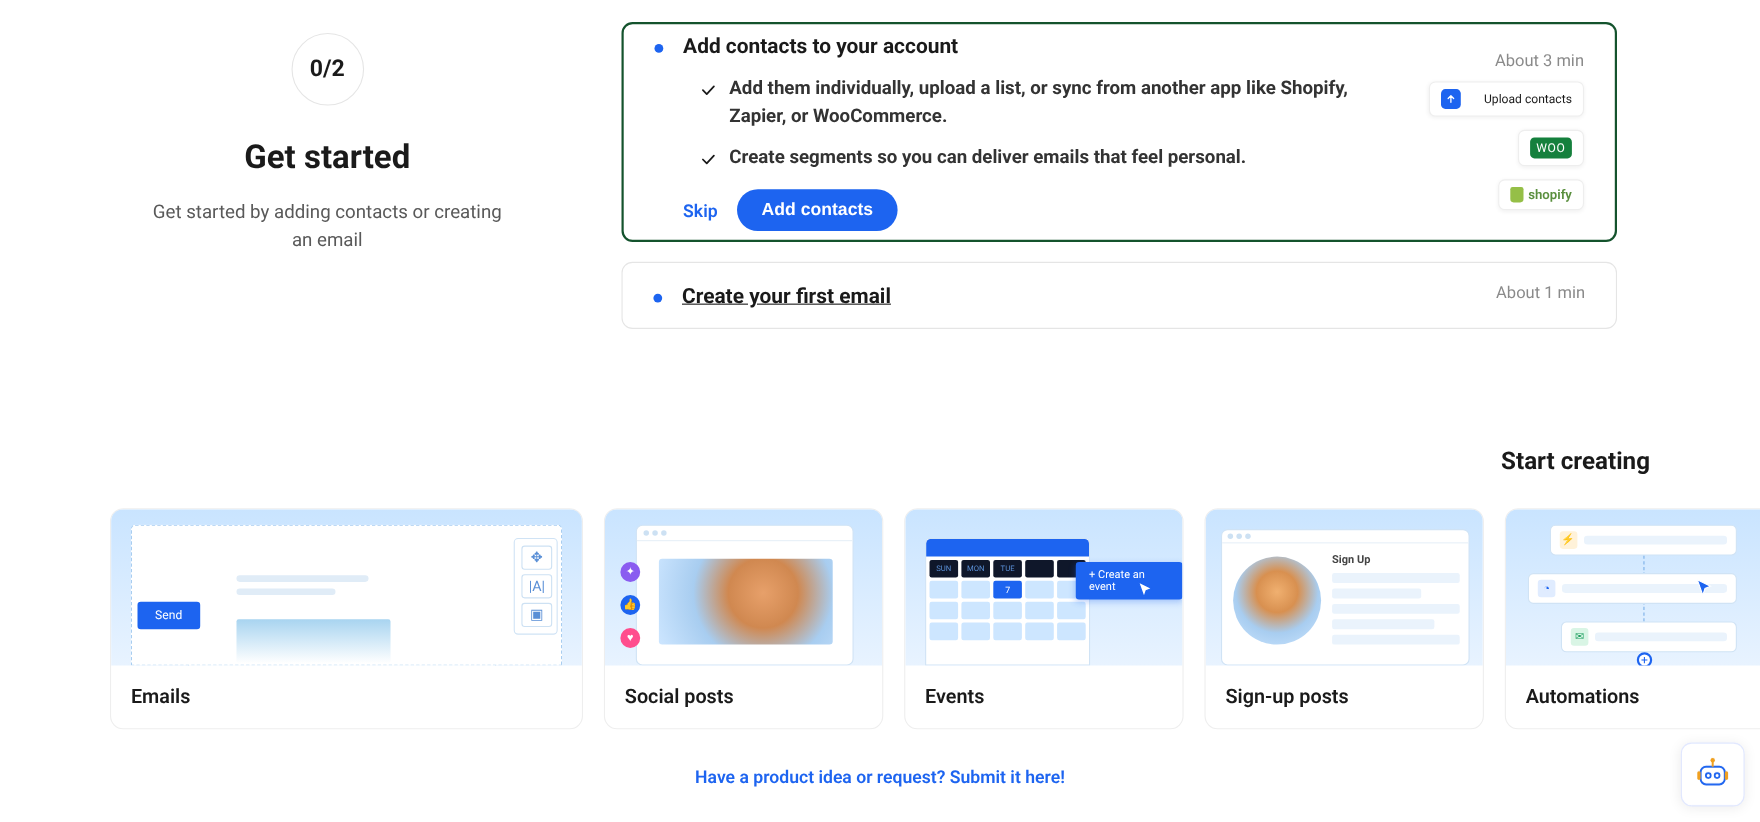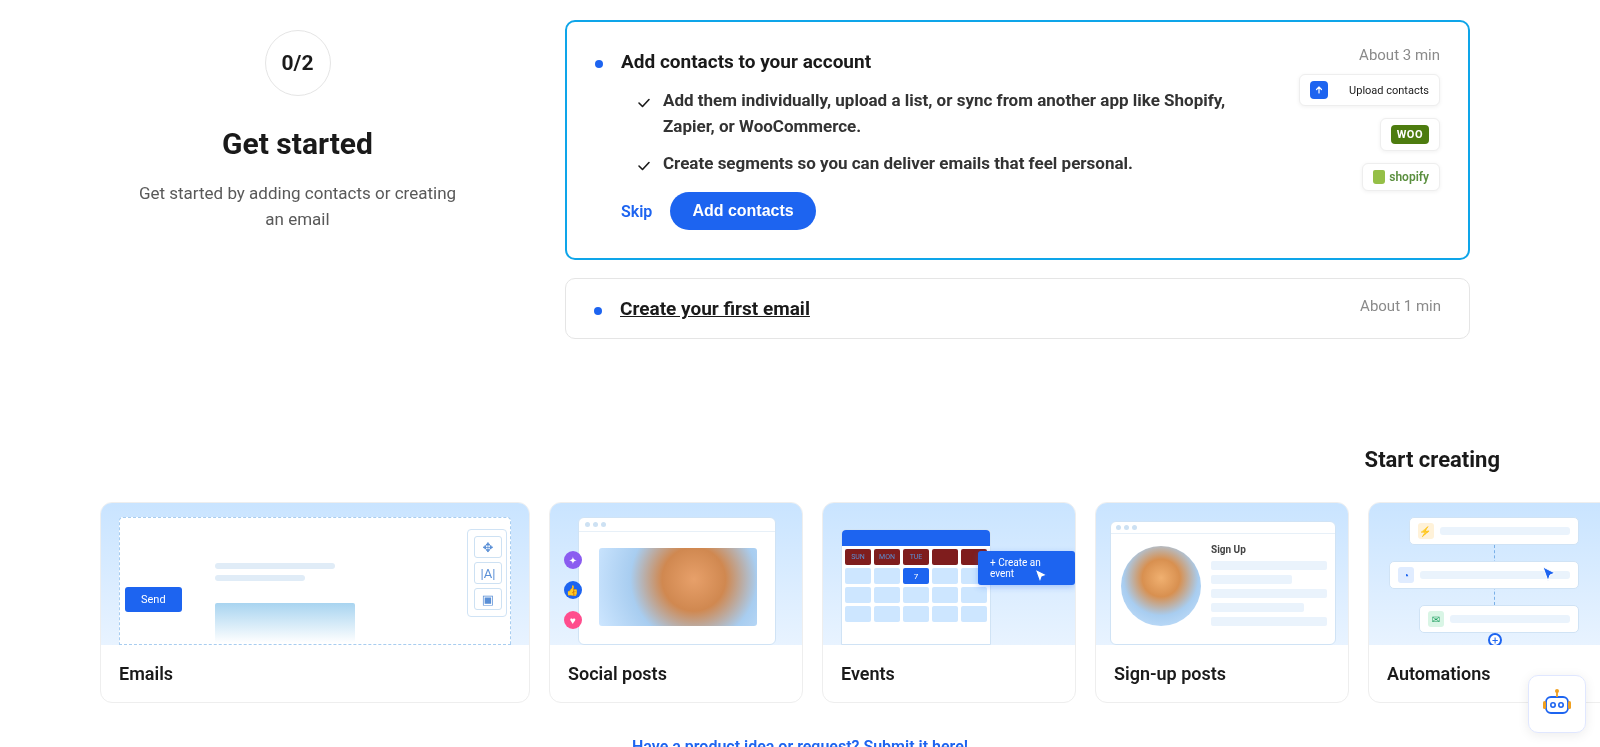--- a/index.html
+++ b/index.html
@@ -45,23 +45,23 @@
     font-size: 17px;
     color: #595959;
     line-height: 1.5;
     padding: 0 30px;
   }
   .onboarding-right {
     flex: 1;
     max-width: 905px;
   }
   .step-card {
-    border: 2px solid #0ea5e9;
+    border: 2px solid #14532d;
     border-radius: 10px;
-    padding: 28px 28px;
+    padding: 8px 28px;
     margin-bottom: 18px;
     position: relative;
     display: flex;
   }
   .step-card.collapsed {
     border: 1px solid #e5e5e5;
     padding: 18px 28px;
   }
   .step-dot {
     width: 8px;
@@ -140,22 +140,22 @@
     font-size: 11px;
     display: flex;
     align-items: center;
     gap: 21px;
   }
   .upload-icon {
     width: 18px; height: 18px; background: #1d64f0; border-radius: 4px;
     display: inline-flex; align-items: center; justify-content: center;
   }
   .woo-badge {
-    background: #4d7c0f; color: #fff; border-radius: 4px; padding: 3px 6px;
-    font-size: 11px; font-weight: 700; letter-spacing: 0.5px;
+    background: #15803d; color: #fff; border-radius: 4px; padding: 3px 6px;
+    font-size: 11px; font-weight: 400; letter-spacing: 0.5px;
   }
   .shopify-badge { color: #5a8f3e; font-size: 12px; font-weight: 600; display: flex; align-items: center; gap: 4px; }
   .shopify-bag {
     width: 12px; height: 14px; background: #95bf47; border-radius: 2px 2px 3px 3px; display: inline-block;
   }
 
   .start-creating-section {
     padding: 90px 100px 0 100px;
   }
   .start-creating-title {
@@ -221,21 +221,21 @@
   .social-photo { position:absolute; left:20px; top:30px; width:158px; height:78px; background: radial-gradient(circle at 60% 40%, #e7a06a 0%, #d08850 30%, #a8cdf0 60%, #cde6ff 100%); border-radius:3px; }
   .react-bubble { position:absolute; width:18px; height:18px; border-radius:50%; display:flex; align-items:center; justify-content:center; font-size:10px; color:#fff; }
   .rb1 { left:14px; top:48px; background:#8a5cf0; }
   .rb2 { left:14px; top:78px; background:#1d64f0; }
   .rb3 { left:14px; top:108px; background:#ff4d8d; }
 
   
   .events-cal { position:absolute; left:18px; top:26px; width:150px; height:116px; background:#fff; border:1px solid #d0e3f5; border-radius:4px 4px 0 0; }
   .events-top { height:16px; background:#1d64f0; border-radius:4px 4px 0 0; }
   .events-days { display:flex; gap:3px; padding:3px; }
-  .events-day { flex:1; height:16px; background:#7f1d1d; border-radius:2px; font-size:7px; color:#5a8fd6; display:flex; align-items:center; justify-content:center; }
+  .events-day { flex:1; height:16px; background:#0f172a; border-radius:2px; font-size:7px; color:#5a8fd6; display:flex; align-items:center; justify-content:center; }
   .events-grid { display:grid; grid-template-columns:repeat(5,1fr); gap:3px; padding:0 3px; }
   .events-cell { height:16px; background:#cde6ff; border-radius:2px; }
   .events-btn { position:absolute; left:108px; top:48px; background:#1d64f0; color:#fff; font-size:10px; padding:6px 12px; border-radius:3px; box-shadow:0 2px 6px rgba(29,100,240,0.3);margin-left:47px; }
   .events-cursor { position:absolute; left:210px; top:64px; }
 
   
   .signup-window { position:absolute; left:14px; top:18px; width:226px; height:124px; background:#fff; border-radius:6px; border:1px solid #d0e3f5; }
   .signup-top { height:12px; border-bottom:1px solid #e7f0f8; display:flex; gap:3px; padding:3px 5px; }
   .signup-photo { position:absolute; left:10px; top:24px; width:80px; height:80px; border-radius:50%; background: radial-gradient(circle at 50% 40%, #f0b070 0%, #d89050 30%, #a8cdf0 60%, #cde6ff 100%); }
   .signup-form { position:absolute; left:100px; top:22px; width:116px; }

